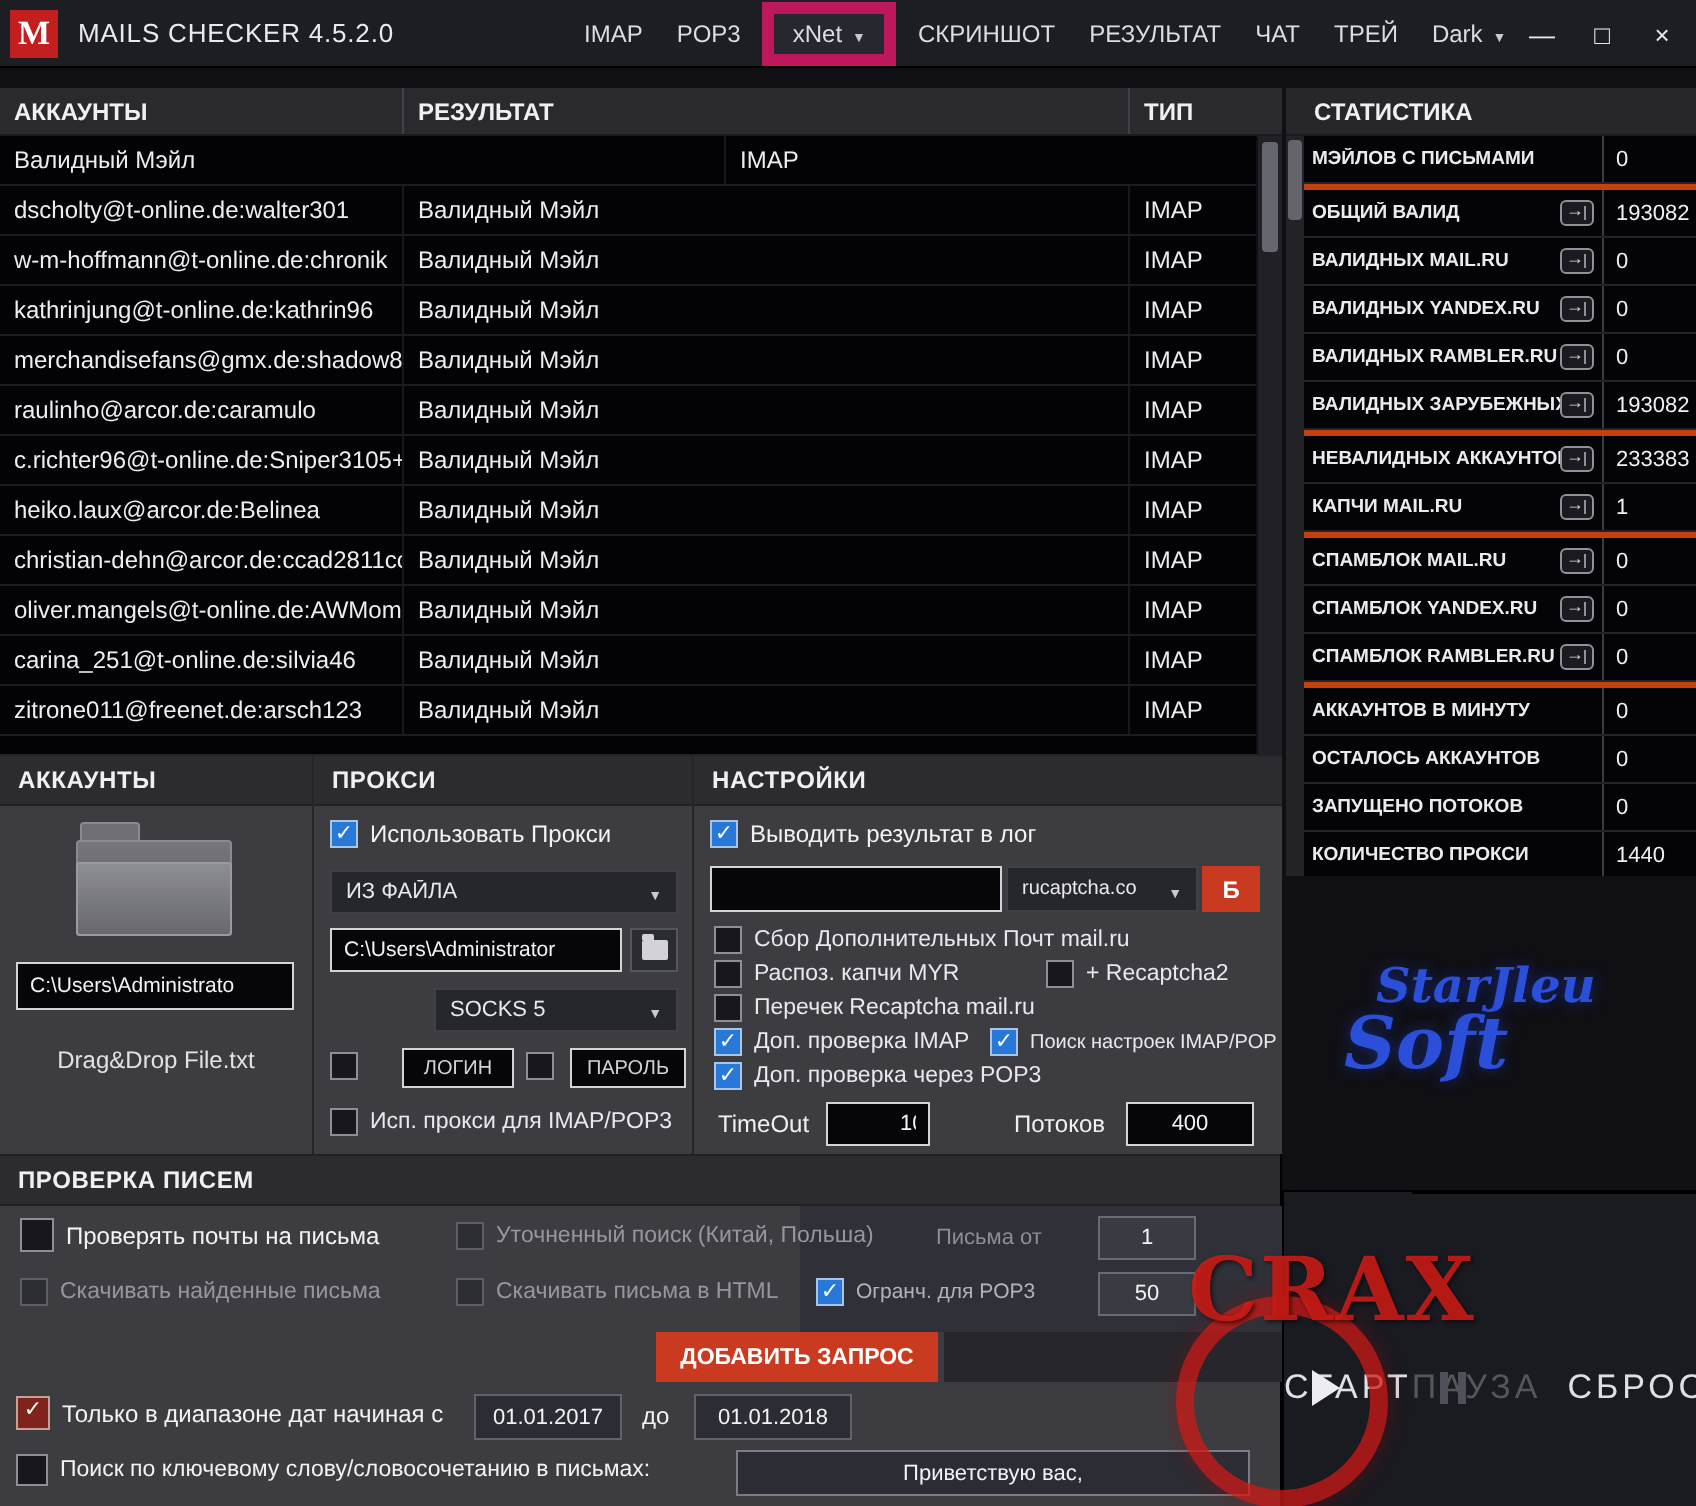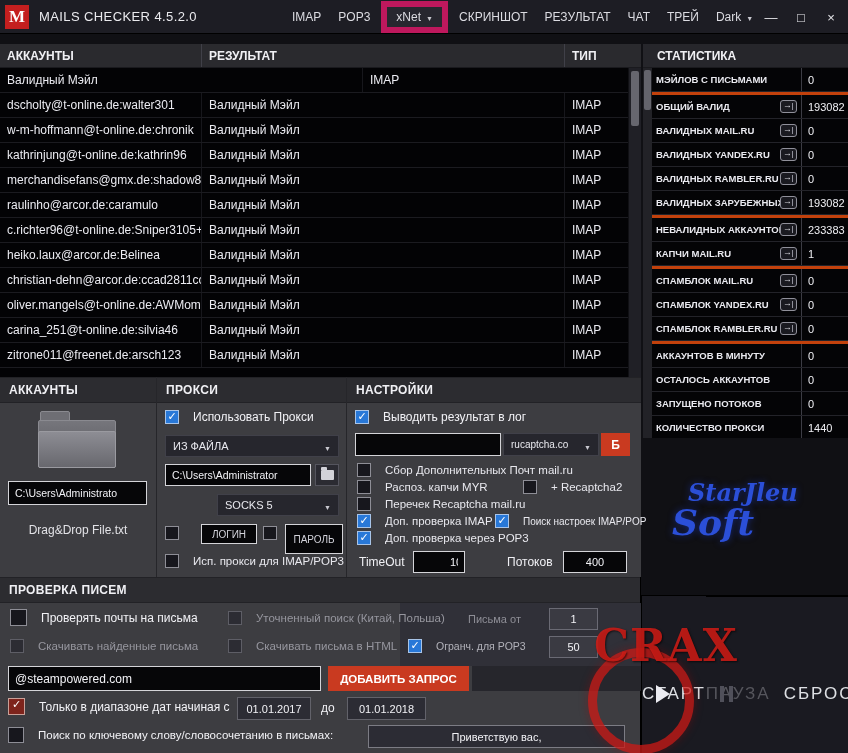--- a/index.html
+++ b/index.html
@@ -46,21 +46,21 @@
   .s-value{width:47px;align-self:stretch;display:flex;align-items:center;border-left:1px solid #3c3c44;padding-left:6px;font-size:11px;color:#f0f0f4;flex:none}
   
   .panel{position:absolute;background:#3d3d41}
   .p-accounts{left:0;top:377px;width:156px;height:200px}
   .p-proxy{left:156px;top:377px;width:190px;height:200px;border-left:1px solid #26262a}
   .p-settings{left:346px;top:377px;width:295px;height:200px;border-left:1px solid #26262a}
   .p-check{left:0;top:577px;width:641px;height:176px;border-right:1px solid #000}
   .panel-header{height:26px;background:#2c2c30;border-bottom:1px solid #222226;border-top:1px solid #222226;font-size:12px;font-weight:bold;color:#f0f0f4;line-height:24px;padding-left:9px;letter-spacing:.3px}
   .panel-body{position:absolute;left:0;top:26px;right:0;bottom:0}
   
-  .cbrow{position:absolute;display:flex;align-items:center;gap:14px;white-space:nowrap}
+  .cbrow{position:absolute;display:flex;align-items:center;gap:6px;white-space:nowrap}
   .cb{width:14px;height:14px;flex:none;background:#17171d;border:1px solid #8e8e96;position:relative}
   .cb.lg{width:17px;height:17px}
   .cb.dim{border-color:#5e5e66;background:#2c2c33}
   .cb.checked{background:#2878d8;border-color:#a8c4e8}
   .cb.checked::after{content:"✓";position:absolute;left:0;right:0;top:-1px;text-align:center;color:#fff;font-size:11px;font-weight:bold}
   .cb.checked.red{background:#7e241c;border-color:#c8a098}
   .cb-label{font-size:11.5px;color:#e8e8ee}
   .cb-label.dim{color:#96969e}
   .cb-label.bright{font-size:12px;color:#f2f2f6}
   .inp{position:absolute;background:#060608;border:1px solid #d4d4d8;color:#f2f2f6;font-size:10.5px;font-family:inherit;padding:0 6px;outline:none}
@@ -383,21 +383,21 @@
         <span class="dd-label">SOCKS 5</span>
         <span class="caret"></span>
       </div>
       <div class="cbrow" style="left:8px;top:123px">
         <span class="cb"></span>
       </div>
       <input class="inp center" style="left: 44px; top: 121px; width: 56px; height: 20px; font-size: 10px;" placeholder="ЛОГИН">
       <div class="cbrow" style="left:106px;top:123px">
         <span class="cb"></span>
       </div>
-      <input class="inp center" style="left: 128px; top: 121px; width: 58px; height: 30px; font-size: 10px;" placeholder="ПАРОЛЬ">
+      <input class="inp center" style="left: 128px; top: 121px; width: 58px; height: 20px; font-size: 10px;" placeholder="ПАРОЛЬ">
       <div class="cbrow" style="left:8px;top:151px">
         <span class="cb"></span>
         <span class="cb-label">Исп. прокси для IMAP/POP3</span>
       </div>
     </div>
   </div>
 
   <div class="panel p-settings">
     <div class="panel-header">НАСТРОЙКИ</div>
     <div class="panel-body">
@@ -474,21 +474,20 @@
       <div class="cbrow" style="left:228px;top:36px">
         <span class="cb dim"></span>
         <span class="cb-label dim">Скачивать письма в HTML</span>
       </div>
       <div class="cbrow" style="left:408px;top:36px">
         <span class="cb checked"></span>
         <span class="cb-label" style="font-size:10.5px;color:#b2b2ba">Огранч. для POP3</span>
       </div>
       <input class="inp center" style="left: 549px; top: 33px; width: 49px; height: 22px; background: rgb(58, 58, 66); border-color: rgb(106, 106, 116); font-size: 11px;" value="50">
 
-      <input class="inp" style="left: 8px; top: 63px; width: 313px; height: 25px; font-size: 12px;" value="@steampowered.com">
       <div class="redbtn" style="left:328px;top:63px;width:141px;height:25px;font-size:11.5px">ДОБАВИТЬ ЗАПРОС</div>
       <div class="darkbox" style="left:472px;top:63px;width:169px;height:25px"></div>
 
       <div class="cbrow" style="left:8px;top:95px">
         <span class="cb lg checked red"></span>
         <span class="cb-label bright">Только в диапазоне дат начиная с</span>
       </div>
       <input class="inp center" style="left: 237px; top: 94px; width: 74px; height: 23px; background: rgb(44, 44, 52); border-color: rgb(98, 98, 106); font-size: 11px;" value="01.01.2017">
       <div class="plain-label" style="left:321px;top:98px">до</div>
       <input class="inp center" style="left: 347px; top: 94px; width: 79px; height: 23px; background: rgb(44, 44, 52); border-color: rgb(98, 98, 106); font-size: 11px;" value="01.01.2018">

